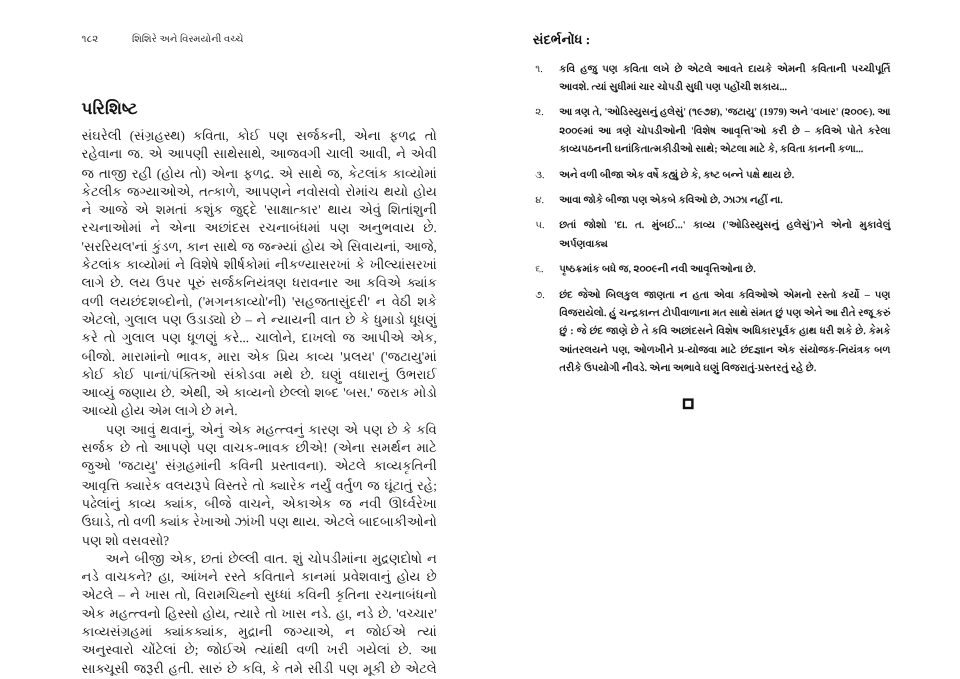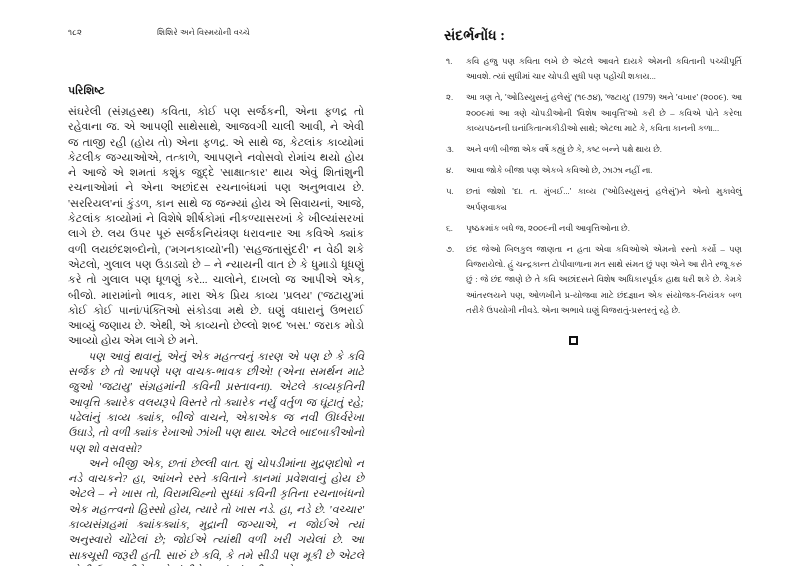--- a/index.html
+++ b/index.html
@@ -52,47 +52,47 @@
   .folio {
     font-size: 8.4px;
     color: #222;
     flex: 0 0 auto;
   }
   .head-title {
     font-size: 8.2px;
     color: #222;
     flex: 0 0 auto;
   }
-  .page-left .head-title { margin-left: 75px; }
+  .page-left .head-title { margin-left: 28px; }
   .page-right .folio { margin-left: auto; }
 
   
   .sec-title {
-    font-size: 11px;
+    font-size: 14px;
     font-weight: 700;
     margin: 0 0 7px 0;
     color: #111;
     letter-spacing: 0.05px;
   }
 
   .para {
     font-size: 11px;
     line-height: 15.3px;
     text-align: justify;
     text-justify: inter-word;
     margin: 0;
     color: #1a1a1a;
     word-spacing: 0.2px;
   }
-  .para + .para { margin-top: 0px; font-style: italic; }
+  .para + .para { margin-top: 0px; }
   .para.indent { text-indent: 20px; }
 
   
   .notes-title {
-    font-size: 14px;
+    font-size: 11px;
     font-weight: 700;
     margin: 0 0 10px 0;
     color: #111;
   }
   .notes-list {
     list-style: none;
     margin: 0;
     padding: 0;
   }
   .note-item {
@@ -105,20 +105,21 @@
   .note-num {
     flex: 0 0 20px;
     text-align: left;
     padding-left: 2px;
     color: #1a1a1a;
   }
   .note-text {
     flex: 1 1 auto;
     text-align: justify;
     color: #1a1a1a;
+    font-weight: bold;
   }
 
   
   .source-line {
     display: flex;
     align-items: center;
     margin-top: 28px;
     font-size: 8.5px;
     color: #1a1a1a;
   }

